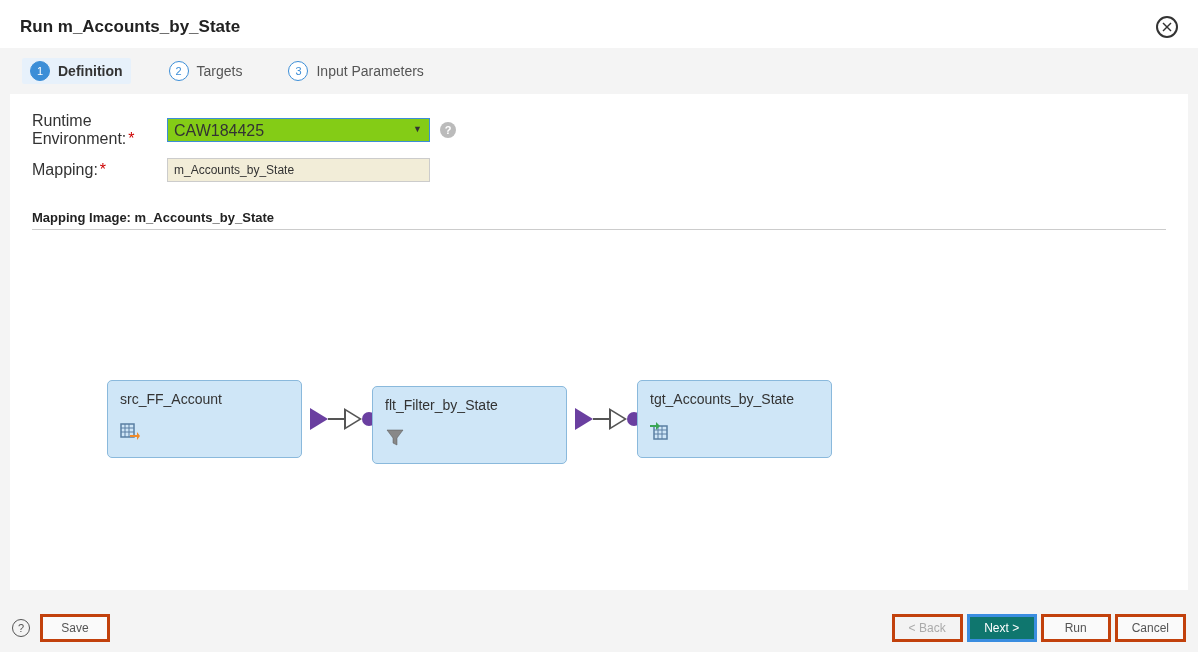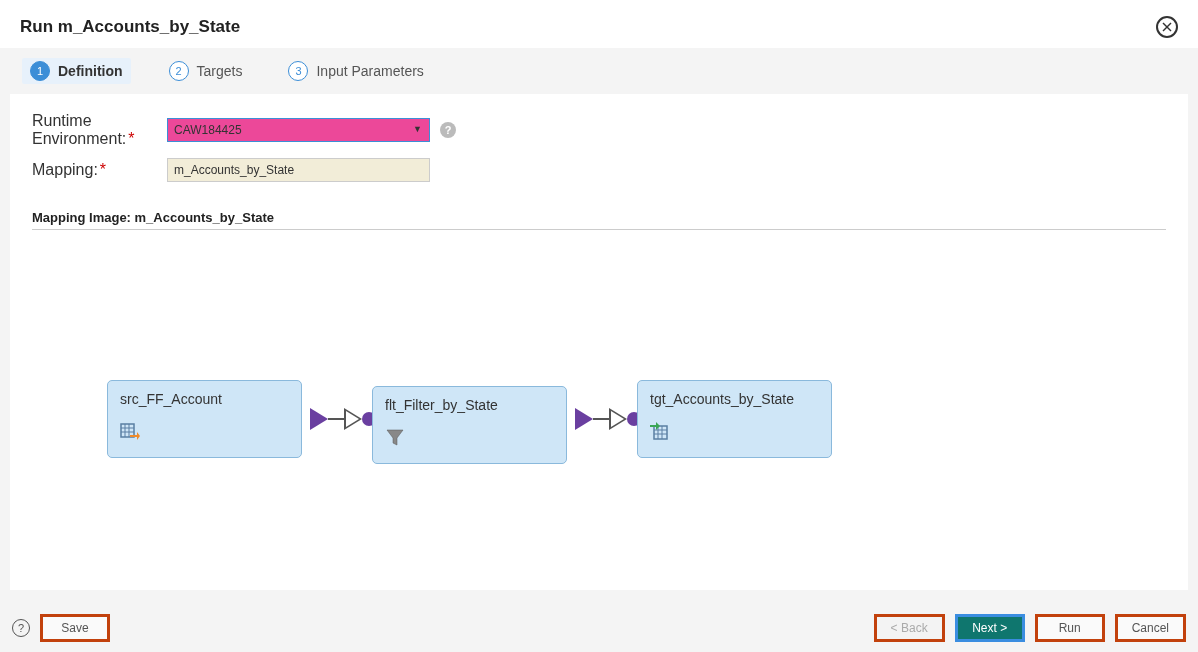--- a/index.html
+++ b/index.html
@@ -98,23 +98,23 @@
   .form-label {
     width: 135px;
     font-size: 16px;
     color: #333;
   }
   .req { color: #c00; margin-left: 2px; }
   .select {
     width: 263px;
     height: 24px;
     border: 1px solid #3c8ed7;
-    background: #ec4899;
+    background: #84cc16;
     padding: 0 6px;
-    font-size: 12px;
+    font-size: 16px;
     color: #333;
     appearance: none;
     position: relative;
   }
   .select-wrap {
     position: relative;
     width: 263px;
   }
   .select-wrap::after {
     content: "▼";
@@ -264,21 +264,21 @@
     background: #f3f3f3;
     cursor: default;
   }
   .btn.primary {
     background: #0f766e;
     color: #fff;
     border-color: #3a8de0;
   }
   .footer-right {
     display: flex;
-    gap: 10px;
+    gap: 4px;
   }
 </style>
 </head>
 <body>
 
 <div class="dialog">
 
   <div class="header">
     <div class="title">Run m_Accounts_by_State</div>
     <div class="close-btn">

